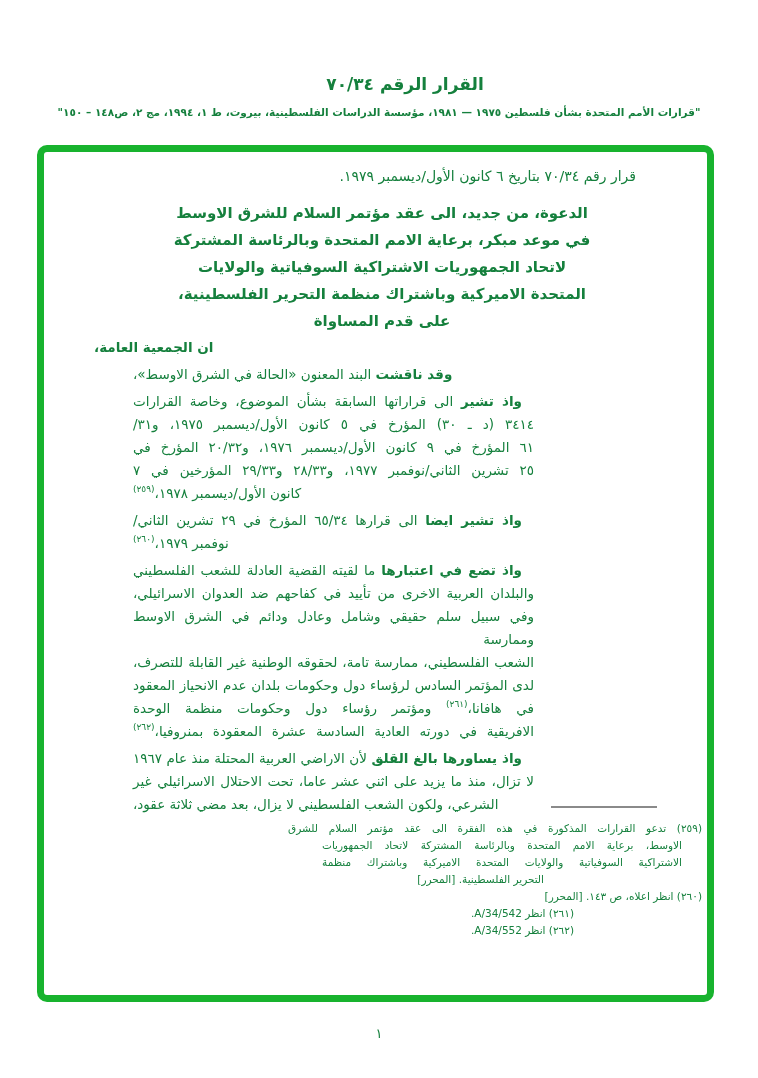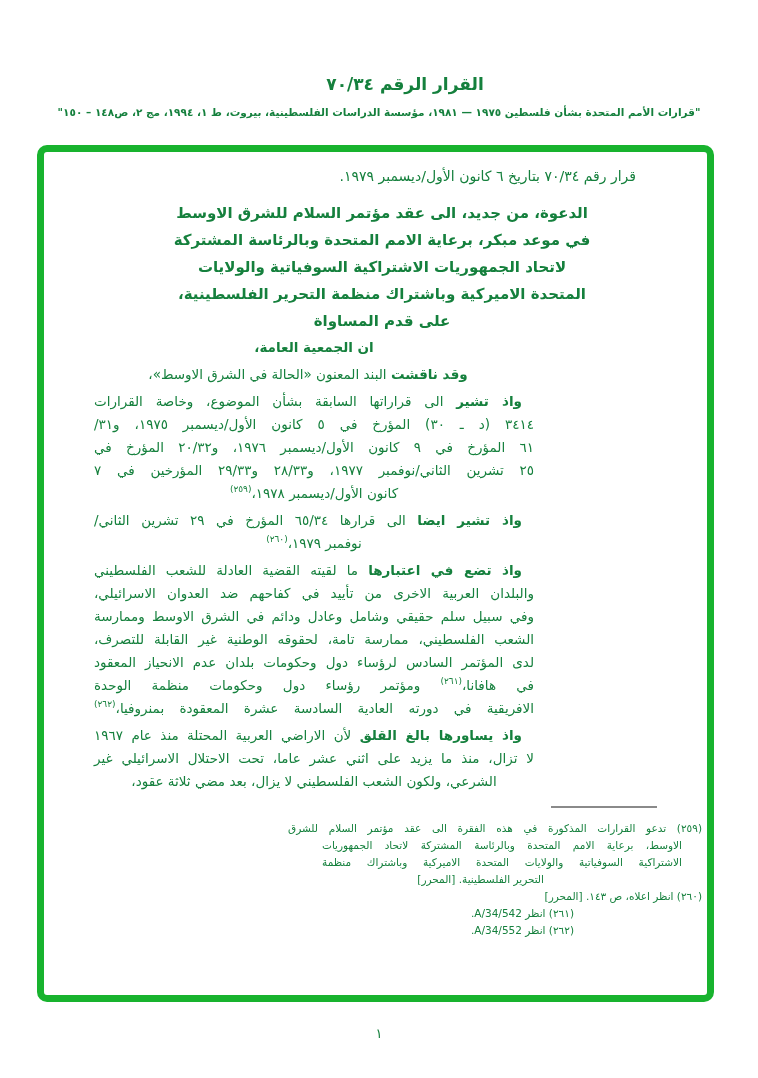--- a/index.html
+++ b/index.html
@@ -25,24 +25,24 @@
   }
   .res-heading{
     position:absolute;top:48px;left:13px;right:0;text-align:center;
     font-weight:bold;font-size:15px;line-height:27px;
   }
   .body-col{
     position:absolute;top:184px;left:50px;width:440px;
     font-size:13.5px;line-height:23px;
   }
   .para{margin:0;}
-  .para + .para{margin-top:4px;}
+  .para + .para{margin-top:4px;margin-left:39px;}
   .bl{min-height:23px;}
   .j{text-align:justify;text-align-last:justify;}
-  .r{text-align:center;}
+  .r{text-align:left;}
   .ind{text-indent:12px;}
   sup{font-size:9px;line-height:0;vertical-align:6px;letter-spacing:-0.3px;}
   .fn-separator{
     position:absolute;top:654px;left:507px;width:106px;height:2px;background:#8a8a8a;
   }
   .footnotes{
     position:absolute;top:668px;left:244px;width:414px;
     font-size:10.5px;line-height:17px;
   }
   .fl{min-height:17px;}

